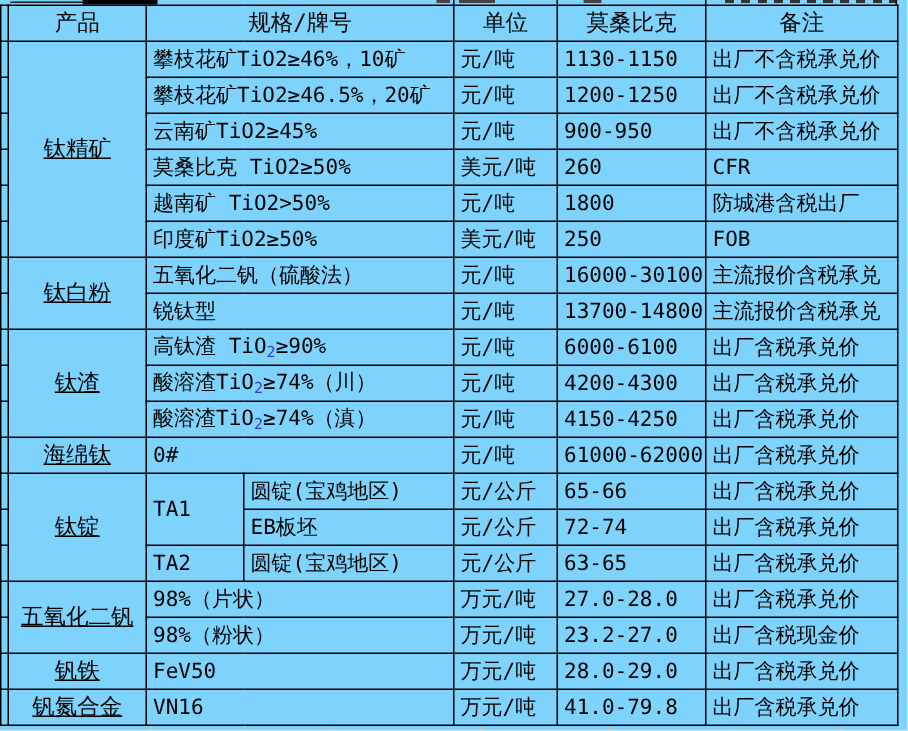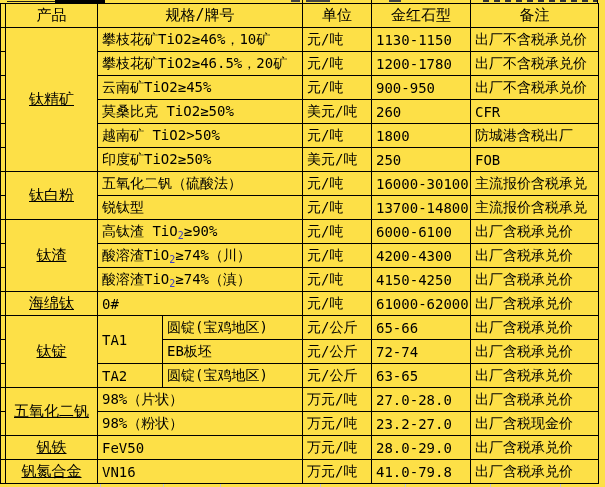--- a/index.html
+++ b/index.html
@@ -1,17 +1,17 @@
 <!DOCTYPE html>
 <html><head>
 <meta charset="utf-8">
 <style>
   html,body{margin:0;padding:0;background:#ffffff;}
   .screen{
-    position:relative;width:605px;height:487px;background:#fde047;overflow:hidden;
+    position:relative;width:605px;height:487px;background:#7dd3fc;overflow:hidden;
     font-family:"DejaVu Sans Mono","DejaVu Sans",sans-serif;color:#000;
   }
   
   .top-strip{position:absolute;left:0;top:0;width:605px;height:3px;}
   .frag{position:absolute;background:#1a1a1a;}
   .frag-thinline{left:7px;top:1px;width:48px;height:1px;}
   .frag-bar{left:55px;top:0;width:50px;height:3px;background:#000;}
   .frag-unit-a{left:291px;top:0;width:9px;height:2px;background:#444;}
   .frag-unit-b{left:306px;top:0;width:24px;height:2px;background:#444;}
   .frag-price{left:389px;top:0;width:12px;height:2px;background:#444;}
@@ -67,37 +67,37 @@
         <col style="width:99px">
         <col style="width:128px">
     </colgroup>
 
     <tbody>
         <tr>
       <td class="sliver"></td>
       <th class="hdr">产品</th>
       <th class="hdr" colspan="2">规格/牌号</th>
       <th class="hdr">单位</th>
-      <th class="hdr">金红石型</th>
+      <th class="hdr">莫桑比克</th>
       <th class="hdr">备注</th>
     </tr>
 
     <tr>
       <td class="sliver"></td>
       <td class="product" rowspan="6">钛精矿</td>
       <td class="spec" colspan="2">攀枝花矿TiO2≥46%，10矿</td>
       <td class="unit">元/吨</td>
       <td class="price-v">1130-1150</td>
       <td class="note">出厂不含税承兑价</td>
     </tr>
     <tr>
       <td class="sliver"></td>
       <td class="spec" colspan="2">攀枝花矿TiO2≥46.5%，20矿</td>
       <td class="unit">元/吨</td>
-      <td class="price-v">1200-1780</td>
+      <td class="price-v">1200-1250</td>
       <td class="note">出厂不含税承兑价</td>
     </tr>
     <tr>
       <td class="sliver"></td>
       <td class="spec" colspan="2">云南矿TiO2≥45%</td>
       <td class="unit">元/吨</td>
       <td class="price-v">900-950</td>
       <td class="note">出厂不含税承兑价</td>
     </tr>
     <tr>

